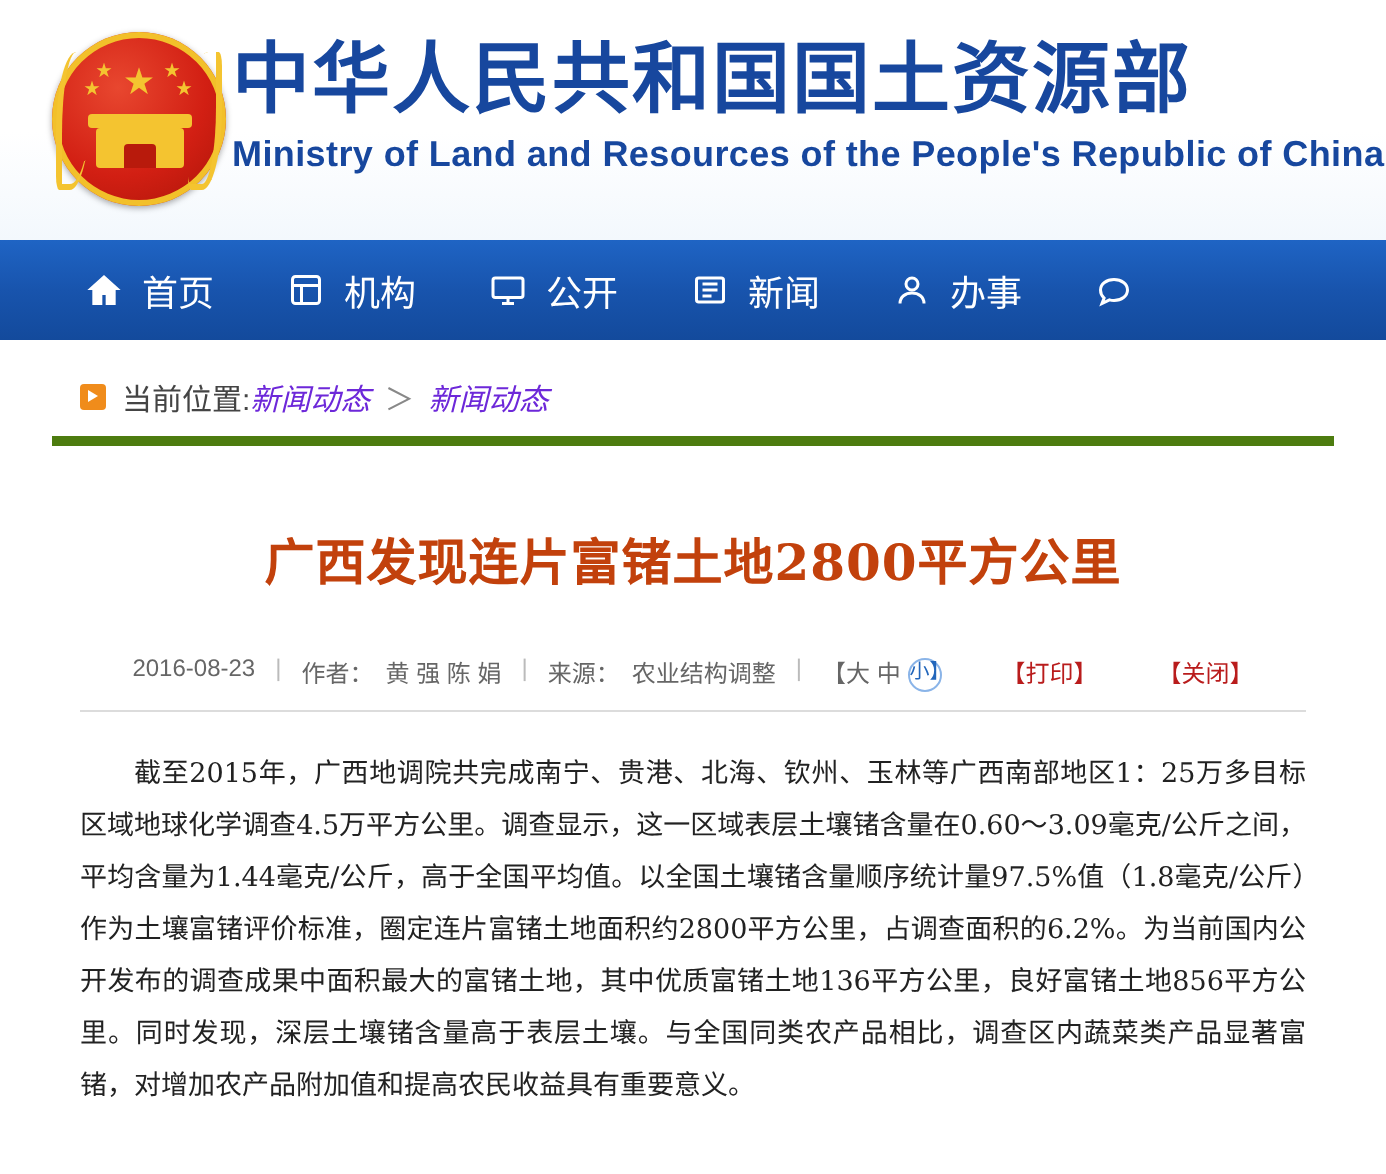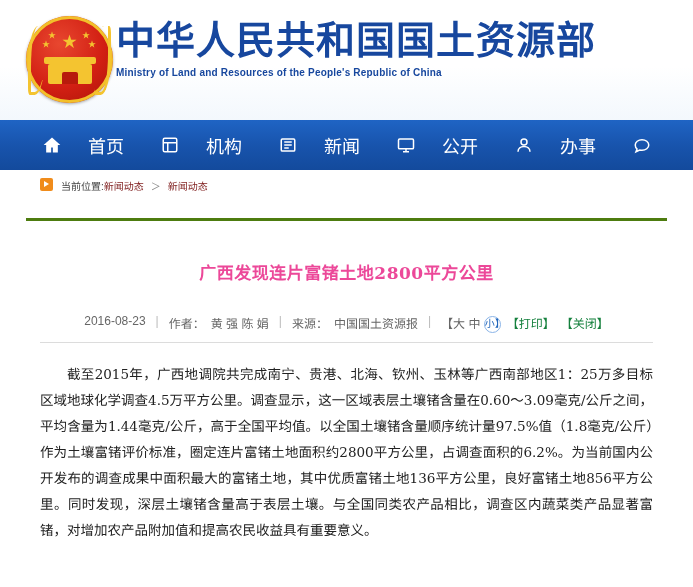--- a/index.html
+++ b/index.html
@@ -99,41 +99,41 @@
     font-family: "DejaVu Serif", serif;
     font-size: 39px;
     line-height: 48px;
     font-weight: bold;
     color: #17479e;
     letter-spacing: 1px;
     white-space: nowrap;
   }
   .title-en {
     margin-top: 3px;
-    font-size: 10px;
+    font-size: 18px;
     font-weight: bold;
     color: #17479e;
     letter-spacing: 0.2px;
     white-space: nowrap;
   }
 
   
   .navbar {
     height: 50px;
     background: linear-gradient(to bottom, #1f64c4 0%, #1854ad 50%, #134a9c 100%);
     display: flex;
     align-items: center;
     padding-left: 42px;
     box-sizing: border-box;
     overflow: hidden;
   }
   .nav-item {
     display: flex;
     align-items: center;
-    gap: 26px;
+    gap: 9px;
     margin-right: 36px;
     color: #ffffff;
     font-size: 18px;
     white-space: nowrap;
     cursor: pointer;
   }
   .nav-item .nav-ico {
     display: inline-flex;
     align-items: center;
     justify-content: center;
@@ -144,71 +144,72 @@
   .nav-ico svg { display: block; }
 
   
   .content {
     position: relative;
     background: #ffffff;
     padding: 0 26px;
   }
   .breadcrumb-bar {
     display: flex;
+    align-items: center;
     height: 40px;
     padding-left: 14px;
-    font-size: 10px;
+    font-size: 15px;
     color: #444;
-    border-bottom: 3px solid #4d7c0f;
+    border-bottom: 5px solid #4d7c0f;
     margin-top: 8px;
   }
   .bc-arrow {
     width: 13px; height: 13px;
     background: #f08c1b;
     border-radius: 2px;
     margin-right: 8px;
     position: relative;
   }
   .bc-arrow::after {
     content: "";
     position: absolute;
     left: 4px; top: 3px;
     border-left: 5px solid #ffffff;
     border-top: 3.5px solid transparent;
     border-bottom: 3.5px solid transparent;
   }
   .bc-sep { margin: 0 7px; color: #888; }
-  .bc-link { color: #7f1d1d; text-decoration: none; cursor: pointer; }
+  .bc-link { color: #6d28d9; text-decoration: none; cursor: pointer; font-style: italic; }
 
   .article {
     padding: 0 14px;
   }
   .article-title {
     text-align: center;
     font-family: "DejaVu Serif", serif;
-    font-size: 17px;
+    font-size: 25px;
     font-weight: bold;
-    color: #ec4899;
+    color: #c2410c;
     margin: 38px 0 0 0;
     letter-spacing: 0.5px;
   }
   .meta-bar {
     margin-top: 30px;
     padding-bottom: 9px;
     border-bottom: 1px solid #dcdcdc;
     display: flex;
     justify-content: center;
     align-items: flex-start;
     font-size: 12px;
     color: #666;
     gap: 6px;
     white-space: nowrap;
   }
   .meta-sep { color: #bbb; margin: 0 4px; }
-  .meta-link { color: #15803d; text-decoration: none; cursor: pointer; }
+  .meta-link { color: #b91c1c; text-decoration: none; cursor: pointer; margin-left: 24px; }
   .fontsize-group { color: #666; }
   .fontsize-group .fs { cursor: pointer; }
   .fs-current {
     display: inline-block;
     border: 1px solid #8ab4e8;
     border-radius: 50%;
     width: 15px; height: 15px;
     line-height: 13px;
     text-align: center;
     font-size: 10px;
@@ -265,37 +266,37 @@
           <rect x="3" y="3" width="18" height="18" rx="2"></rect>
           <line x1="3" y1="9" x2="21" y2="9"></line>
           <line x1="9" y1="9" x2="9" y2="21"></line>
         </svg>
     </span>
     <span>机构</span>
   </div>
   <div class="nav-item">
     <span class="nav-ico">
       <svg width="18" height="18" viewBox="0 0 24 24" fill="none" stroke="#ffffff" stroke-width="2">
+          <rect x="2" y="4" width="20" height="13" rx="1.5"></rect>
+          <line x1="8" y1="21" x2="16" y2="21"></line>
+          <line x1="12" y1="17" x2="12" y2="21"></line>
+        </svg>
+    </span>
+    <span>公开</span>
+  </div>
+  <div class="nav-item">
+    <span class="nav-ico">
+      <svg width="18" height="18" viewBox="0 0 24 24" fill="none" stroke="#ffffff" stroke-width="2">
           <rect x="3" y="4" width="18" height="16" rx="1.5"></rect>
           <line x1="7" y1="8" x2="17" y2="8"></line>
           <line x1="7" y1="12" x2="17" y2="12"></line>
           <line x1="7" y1="16" x2="13" y2="16"></line>
         </svg>
     </span>
     <span>新闻</span>
-  </div>
-  <div class="nav-item">
-    <span class="nav-ico">
-      <svg width="18" height="18" viewBox="0 0 24 24" fill="none" stroke="#ffffff" stroke-width="2">
-          <rect x="2" y="4" width="20" height="13" rx="1.5"></rect>
-          <line x1="8" y1="21" x2="16" y2="21"></line>
-          <line x1="12" y1="17" x2="12" y2="21"></line>
-        </svg>
-    </span>
-    <span>公开</span>
   </div>
   <div class="nav-item">
     <span class="nav-ico">
       <svg width="18" height="18" viewBox="0 0 24 24" fill="none" stroke="#ffffff" stroke-width="2">
           <circle cx="12" cy="8" r="4"></circle>
           <path d="M4 21c0-4.4 3.6-7 8-7s8 2.6 8 7"></path>
         </svg>
     </span>
     <span>办事</span>
   </div>
@@ -322,21 +323,21 @@
   <div class="article">
     <h1 class="article-title">广西发现连片富锗土地2800平方公里</h1>
 
     <div class="meta-bar">
       <span>2016-08-23</span>
       <span class="meta-sep">|</span>
       <span>作者：</span>
       <span>黄 强 陈 娟</span>
       <span class="meta-sep">|</span>
       <span>来源：</span>
-      <span>中国国土资源报</span>
+      <span>农业结构调整</span>
       <span class="meta-sep">|</span>
       <span class="fontsize-group">
         <span class="fs">【大</span>
         <span class="fs">中</span>
         <span class="fs fs-current">小】</span>
       </span>
       <a class="meta-link">【打印】</a>
       <a class="meta-link">【关闭】</a>
     </div>
 

